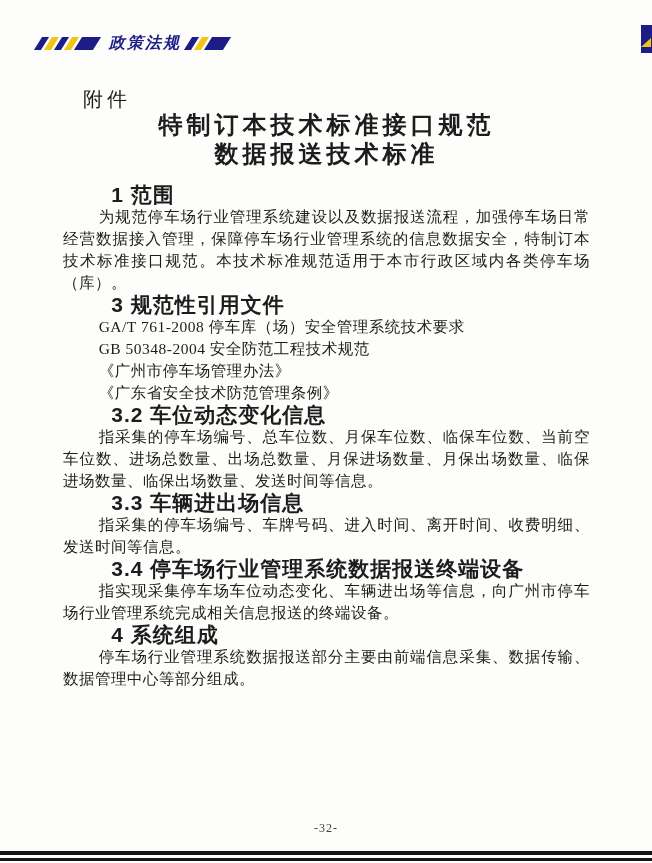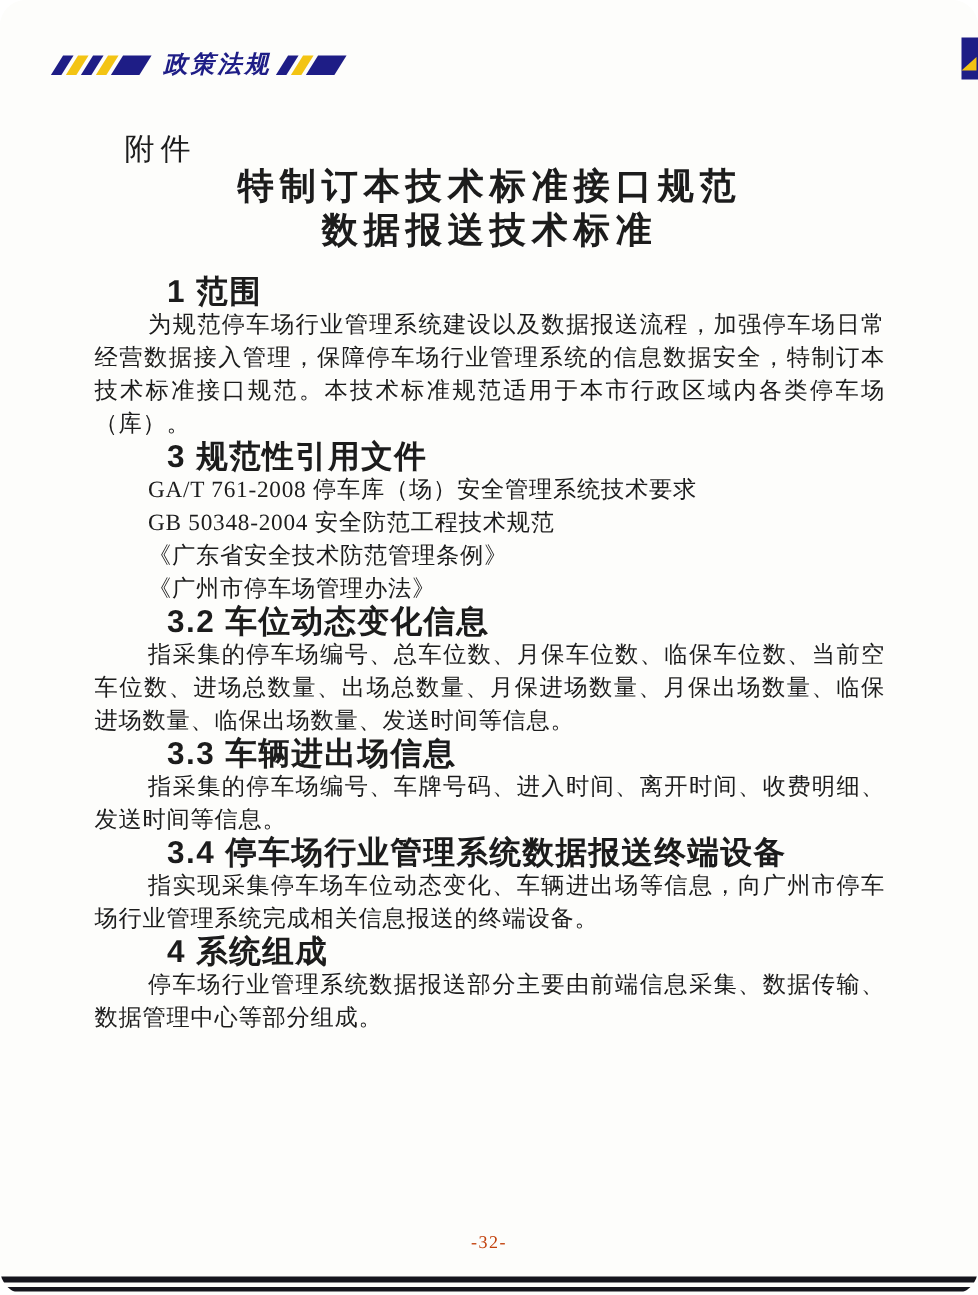--- a/index.html
+++ b/index.html
@@ -7,21 +7,20 @@
     width: 652px; height: 863px;
     background: #ffffff;
     font-family: "Liberation Serif", "DejaVu Serif", serif;
   }
   .page {
     position: relative;
     width: 652px; height: 863px;
     background: #fdfdfb;
     overflow: hidden;
     color: #1c1c1c;
-    border-radius: 17px;
   }
 
   
   .badge {
     position: absolute;
     top: 33px; left: 38px;
     height: 20px;
     display: flex;
     align-items: center;
   }
@@ -163,22 +162,22 @@
 
     <section>
       <h2 class="sec-heading">1 范围</h2>
       <p class="body-para">为规范停车场行业管理系统建设以及数据报送流程，加强停车场日常经营数据接入管理，保障停车场行业管理系统的信息数据安全，特制订本技术标准接口规范。本技术标准规范适用于本市行政区域内各类停车场（库）。</p>
     </section>
 
     <section>
       <h2 class="sec-heading">3 规范性引用文件</h2>
       <div class="ref-line">GA/T 761-2008 停车库（场）安全管理系统技术要求</div>
       <div class="ref-line">GB 50348-2004 安全防范工程技术规范</div>
+      <div class="ref-line">《广州市停车场管理办法》</div>
       <div class="ref-line">《广东省安全技术防范管理条例》</div>
-      <div class="ref-line">《广州市停车场管理办法》</div>
     </section>
 
 
     <section>
       <h2 class="sec-heading">3.2 车位动态变化信息</h2>
       <p class="body-para">指采集的停车场编号、总车位数、月保车位数、临保车位数、当前空车位数、进场总数量、出场总数量、月保进场数量、月保出场数量、临保进场数量、临保出场数量、发送时间等信息。</p>
     </section>
 
     <section>
       <h2 class="sec-heading">3.3 车辆进出场信息</h2>
@@ -190,16 +189,16 @@
       <p class="body-para">指实现采集停车场车位动态变化、车辆进出场等信息，向广州市停车场行业管理系统完成相关信息报送的终端设备。</p>
     </section>
 
     <section>
       <h2 class="sec-heading">4 系统组成</h2>
       <p class="body-para">停车场行业管理系统数据报送部分主要由前端信息采集、数据传输、数据管理中心等部分组成。</p>
     </section>
 
   </div>
 
-  <div class="page-number" style="color: #c2410c;">-32-</div>
+  <div class="page-number" style="color: #404040;">-32-</div>
   <div class="bottom-rule" style="border-color: rgb(21, 21, 28);"></div>
 
 </div>
 
 </body></html>

